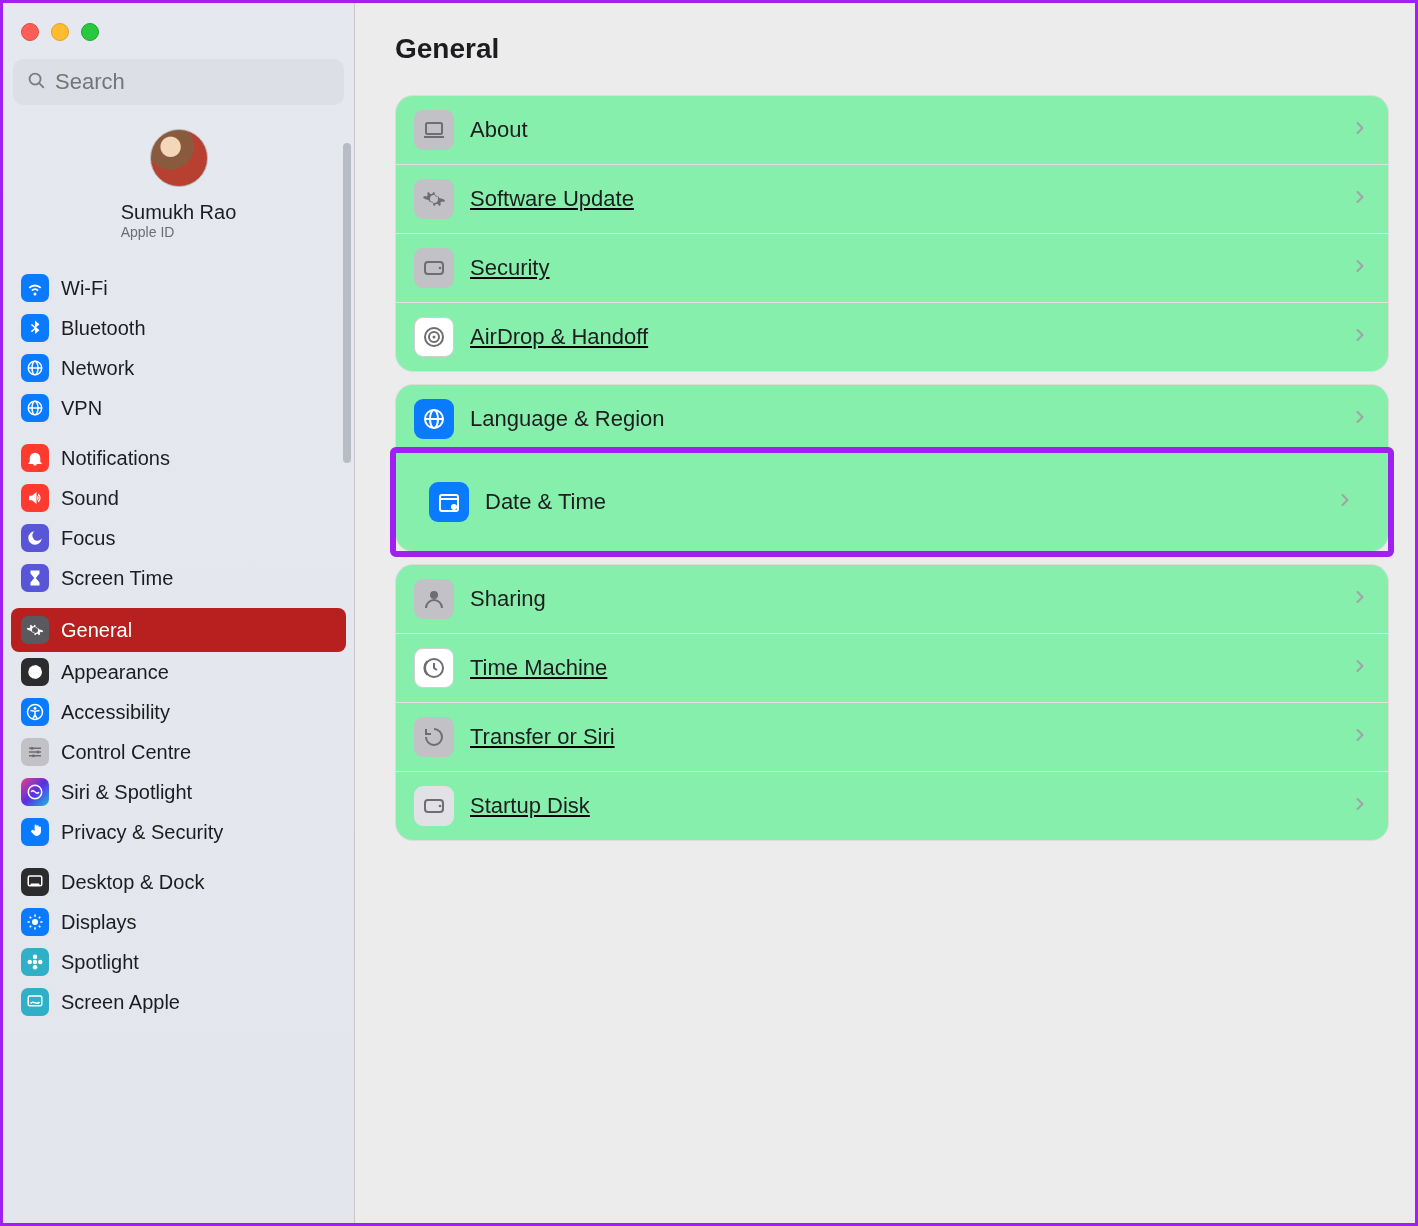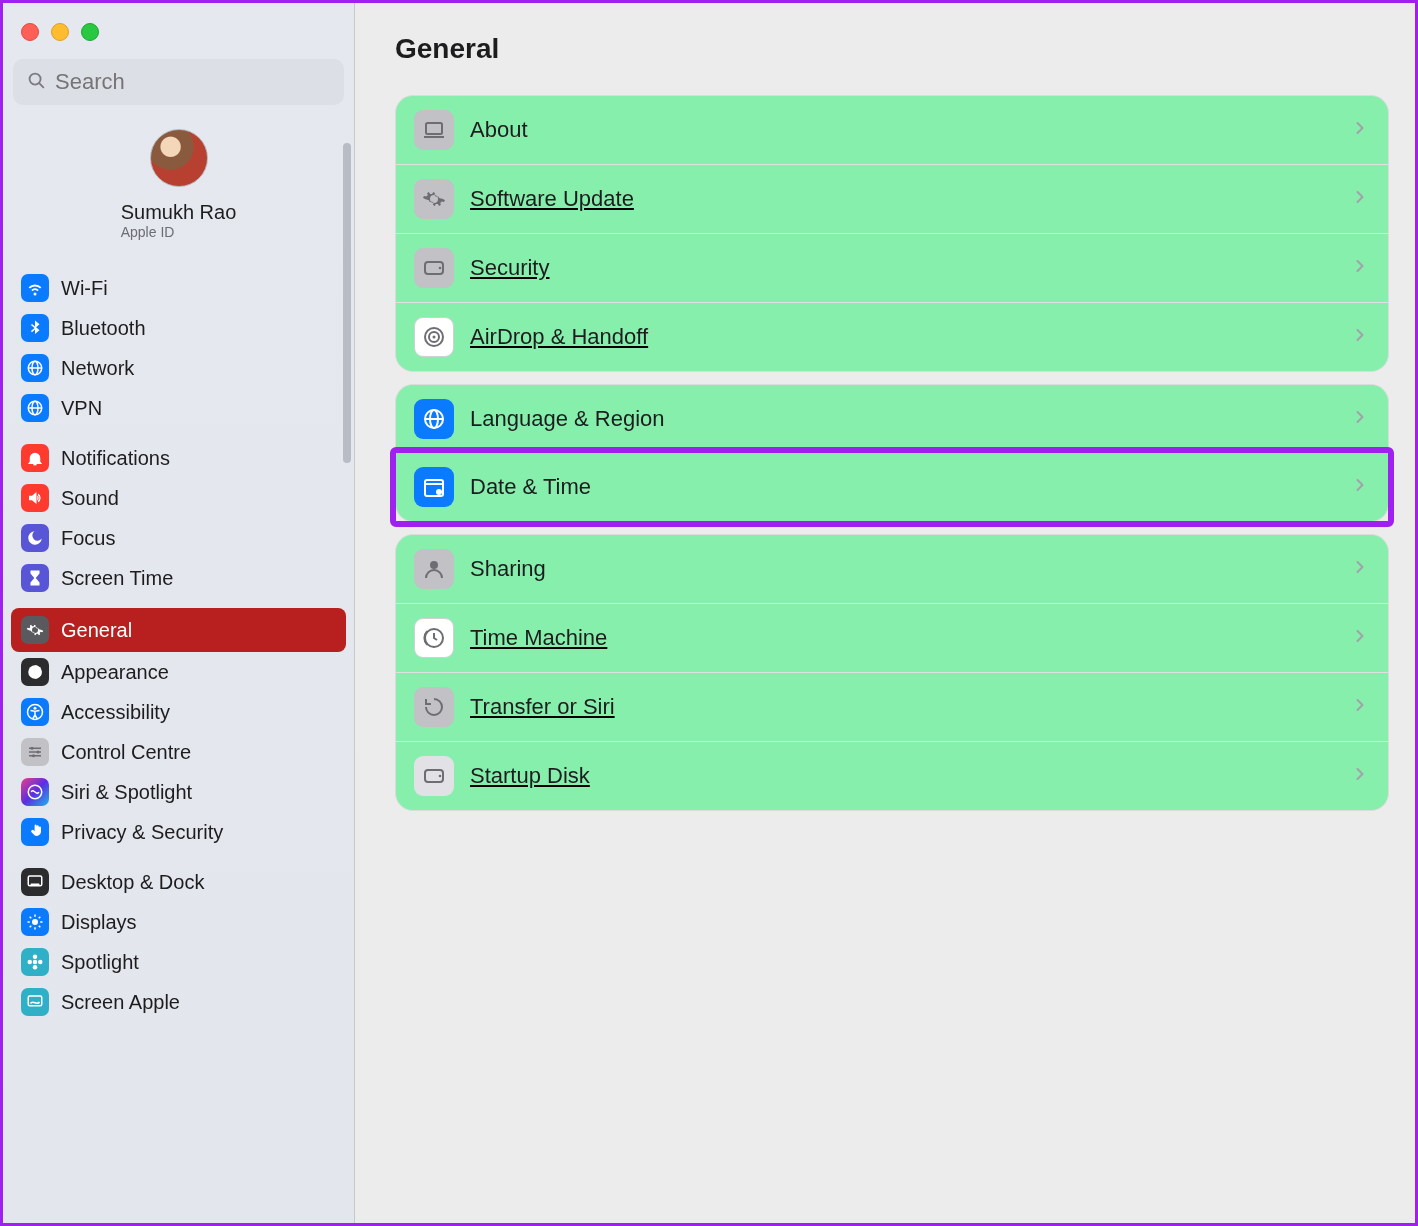--- a/index.html
+++ b/index.html
@@ -121,21 +121,21 @@
     width:40px; height:40px; border-radius:9px;
     display:flex; align-items:center; justify-content:center;
     flex:0 0 40px;
     color:#fff;
   }
   .row-icon svg { width:24px; height:24px; }
   .highlight-box {
     border:6px solid #a020f0;
     border-radius:6px;
     margin:-6px -6px;
-    padding:0;
+    padding:15px;
   }
   .highlight-box .row { padding:14px 18px; }
   
   .bg-blue  { background:#0a7aff; }
   .bg-grey  { background:#c1c1c6; color:#6d6d73; }
   .bg-grey2 { background:#e1e1e6; color:#6d6d73; }
   .bg-red   { background:#ff3b30; }
   .bg-purple{ background:#5856d6; }
   .bg-teal  { background:#30b0c7; }
   .bg-black { background:#2c2c2e; }

